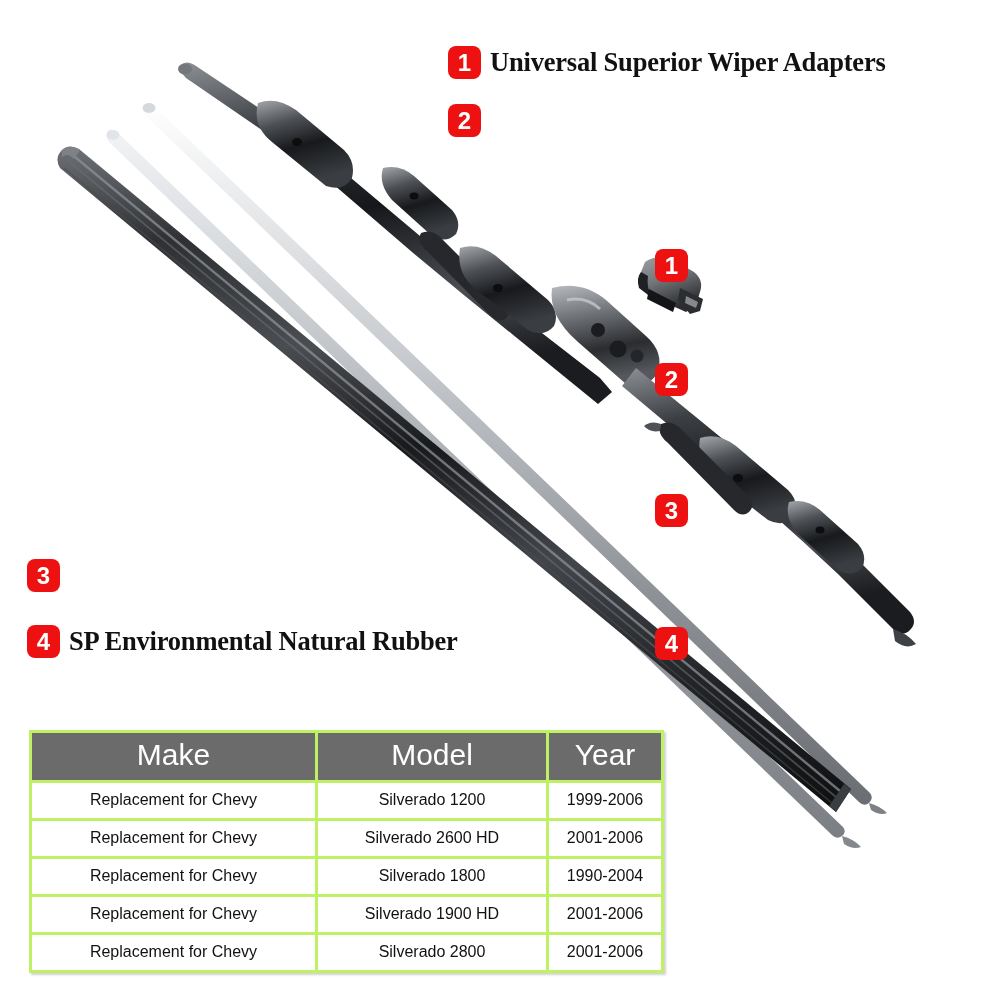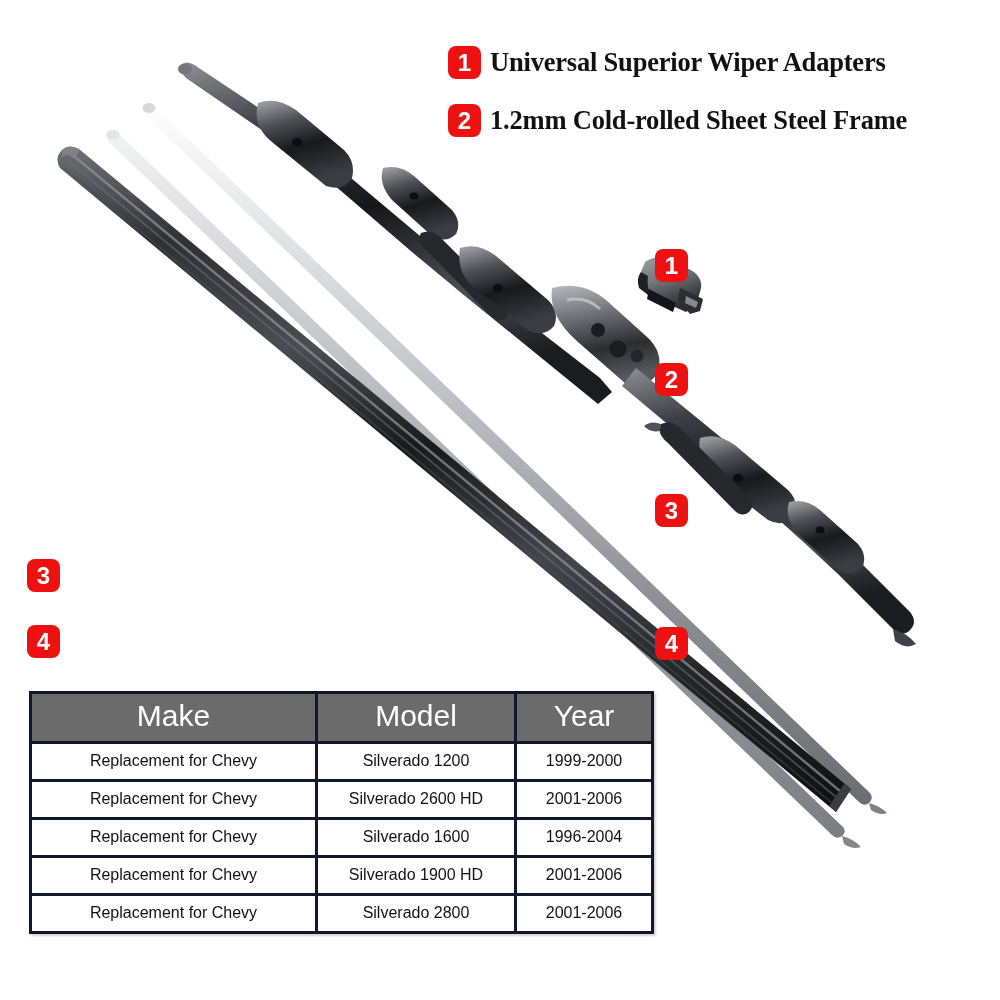--- a/index.html
+++ b/index.html
@@ -40,25 +40,25 @@
     font-weight:bold;
     color:#111111;
     letter-spacing:-0.2px;
     font-family:Liberation Serif, serif;
   }
   .badge-only{position:absolute;}
 
   
   #fitment-table{
     position:absolute;
-    left:29px;top:691px;
+    left:29px;top:730px;
     width:603px;
     border-collapse:separate;
     border-spacing:3px;
-    background:#0f172a;
+    background:#bef264;
     table-layout:fixed;
     box-shadow:2px 2px 2px rgba(0,0,0,0.18);
   }
   #fitment-table th{
     background:#6b6b6b;
     color:#ffffff;
     font-weight:normal;
     font-size:30px;
     padding:5px 0 8px 0;
     text-align:center;
@@ -66,22 +66,22 @@
   }
   #fitment-table td{
     background:#ffffff;
     color:#111111;
     font-size:16px;
     padding:8px 0 9px 0;
     text-align:center;
     font-family:"Liberation Sans", sans-serif;
   }
   .col-make{width:283px;}
-  .col-model{width:196px;}
-  .col-year{width:134px;}
+  .col-model{width:228px;}
+  .col-year{width:112px;}
 </style>
 </head>
 <body>
 
 <div id="stage">
 
   <svg id="product-svg" viewBox="0 0 1000 1000">
     <defs>
       <linearGradient id="gRod" x1="0" y1="0" x2="0" y2="1">
         <stop offset="0%" stop-color="#ffffff"></stop>
@@ -283,59 +283,59 @@
     </g>
   </svg>
 
   <div class="callout" style="left:448px;top:46px;">
     <span class="badge">1</span>
     <span class="callout-text">Universal Superior Wiper Adapters</span>
   </div>
 
   <div class="callout" style="left:448px;top:104px;">
     <span class="badge">2</span>
-    <span class="callout-text">1.2mm Cold-rolled Sheet Steel Frame</span>
   </div>
 
   <div class="callout" style="left:27px;top:559px;">
     <span class="badge">3</span>
   </div>
 
   <div class="callout" style="left:27px;top:625px;">
     <span class="badge">4</span>
+    <span class="callout-text">SP Environmental Natural Rubber</span>
   </div>
 
   <span class="badge badge-only" style="left:655px;top:249px;">1</span>
   <span class="badge badge-only" style="left:655px;top:363px;">2</span>
   <span class="badge badge-only" style="left:655px;top:494px;">3</span>
   <span class="badge badge-only" style="left:655px;top:627px;">4</span>
 
   <table id="fitment-table">
     <thead>
       <tr>
         <th class="col-make">Make</th>
         <th class="col-model">Model</th>
         <th class="col-year">Year</th>
       </tr>
     </thead>
     <tbody>
       <tr>
         <td>Replacement for Chevy</td>
         <td>Silverado 1200</td>
-        <td>1999-2000</td>
+        <td>1999-2006</td>
       </tr>
       <tr>
         <td>Replacement for Chevy</td>
         <td>Silverado 2600 HD</td>
         <td>2001-2006</td>
       </tr>
       <tr>
         <td>Replacement for Chevy</td>
-        <td>Silverado 1600</td>
-        <td>1996-2004</td>
+        <td>Silverado 1800</td>
+        <td>1990-2004</td>
       </tr>
       <tr>
         <td>Replacement for Chevy</td>
         <td>Silverado 1900 HD</td>
         <td>2001-2006</td>
       </tr>
       <tr>
         <td>Replacement for Chevy</td>
         <td>Silverado 2800</td>
         <td>2001-2006</td>

